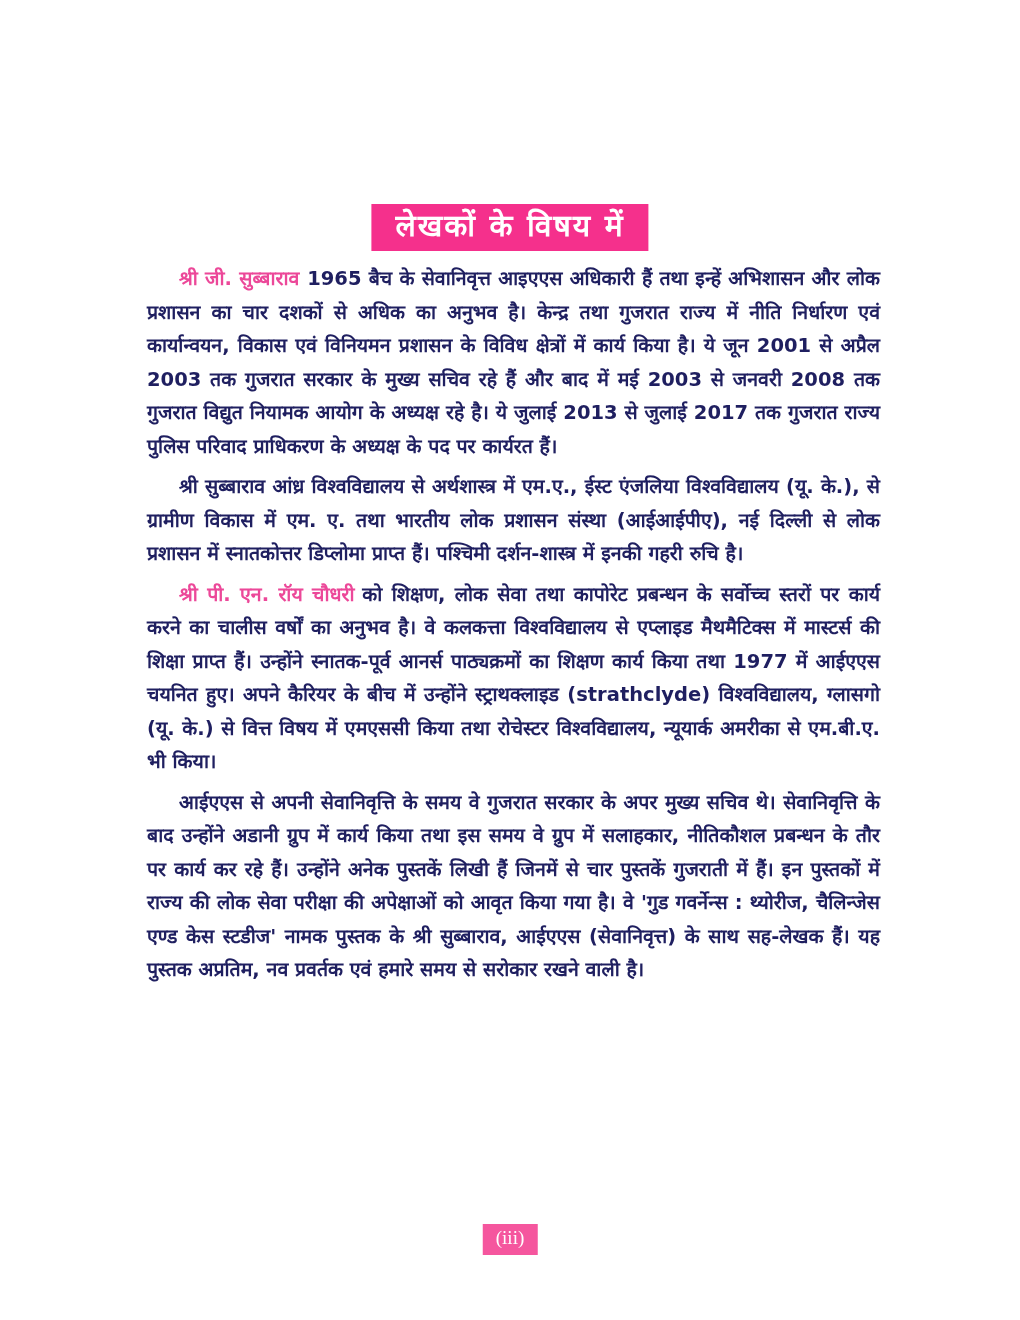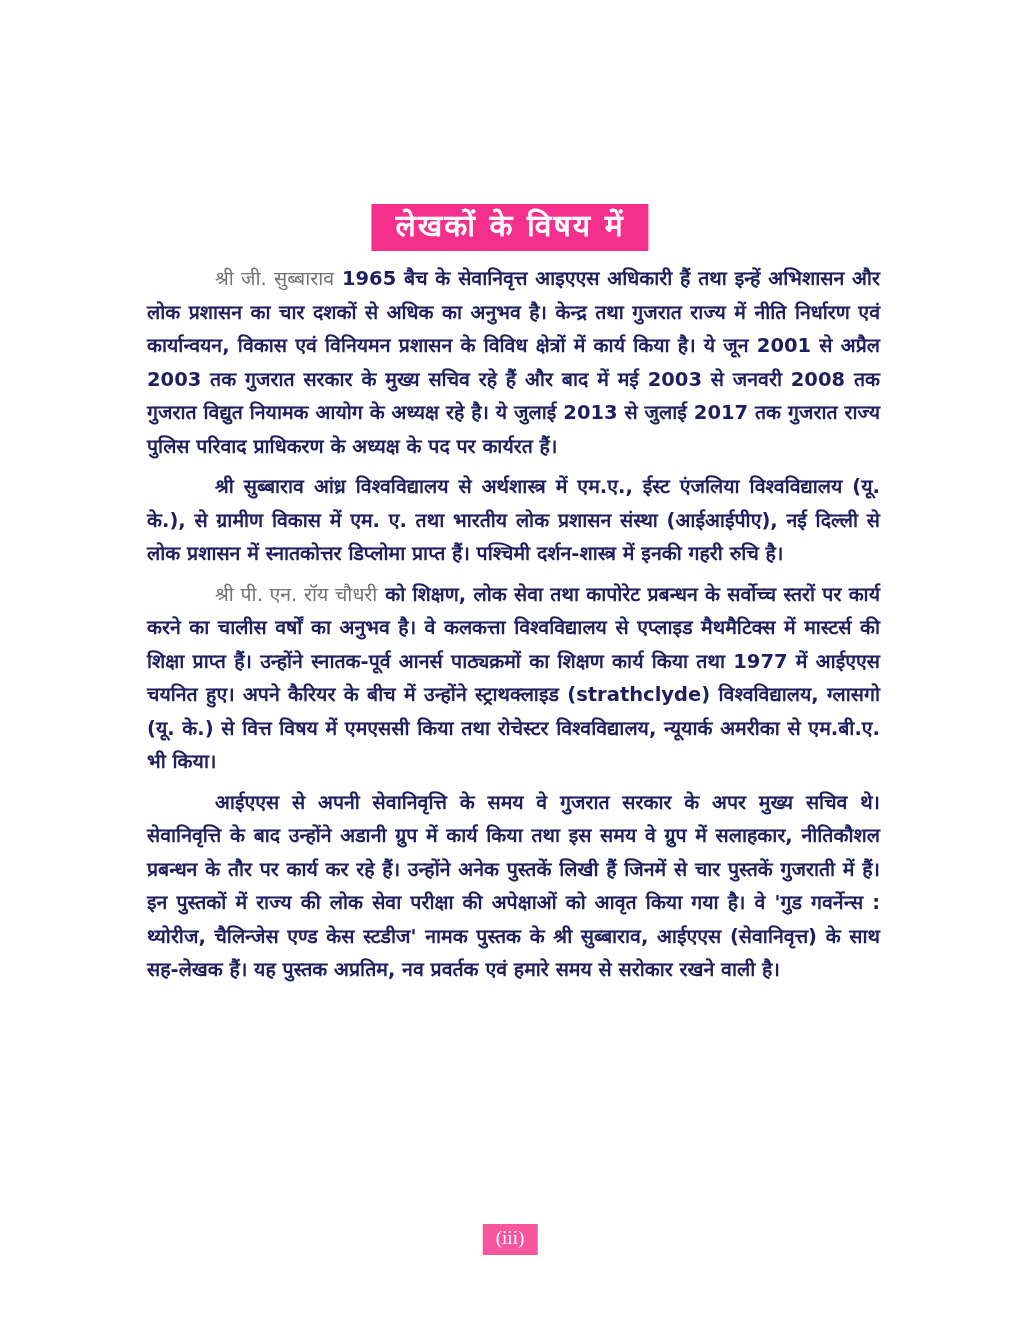--- a/index.html
+++ b/index.html
@@ -44,24 +44,23 @@
     font-size: 19.5px;
     font-weight: bold;
     text-align: justify;
   }
   .para {
     margin: 0 0 7px 0;
     text-indent: 32px;
     line-height: 33.5px;
   }
   .lead {
-    color: #737373;
-    font-weight: normal;
+    color: #ec4899;
+    font-weight: bold;
     margin-right: 0.4em;
-    margin-left: 36px;
   }
   .lead:empty {
     margin-right: 0;
   }
   
   .page-number {
     position: absolute;
     top: 1224px;
     left: 50%;
     transform: translateX(-50%);

